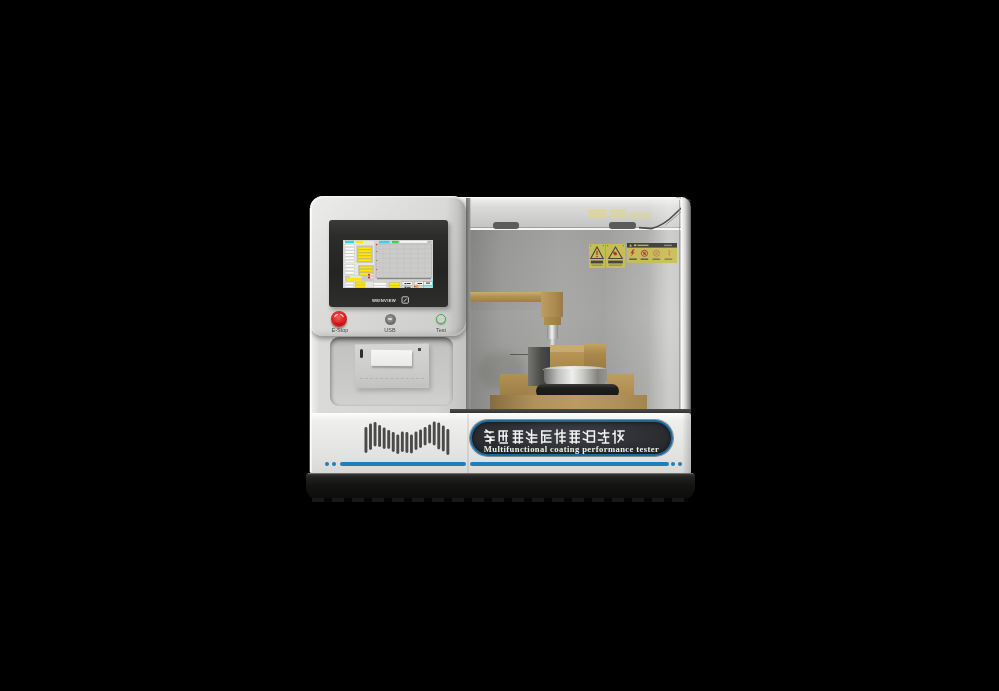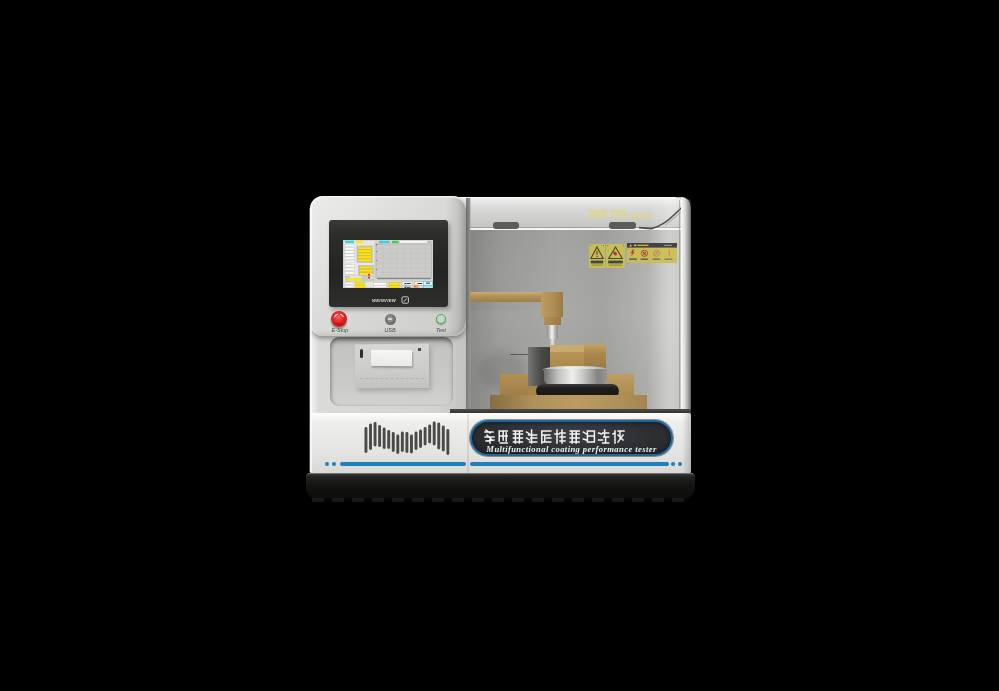--- a/index.html
+++ b/index.html
@@ -1,17 +1,17 @@
 <!DOCTYPE html>
 <html><head>
 <meta charset="utf-8">
 <style>
   html,body{margin:0;padding:0;background:#000;} *{-webkit-font-smoothing:antialiased;}
   #stage{position:relative;width:999px;height:691px;background:#000;overflow:hidden;
-         font-family:"Liberation Sans", sans-serif;font-style:italic;}
+         font-family:"Liberation Sans", sans-serif;}
   .abs{position:absolute;}
 </style>
 </head>
 <body>
 <div id="stage">
 
   <div class="abs" id="plinth" style="left:306px;top:473px;width:389px;height:27px;
        background:linear-gradient(#3e3e3c,#222220 14%,#141412 45%,#0b0b0a 100%);
        border-radius:3px 3px 13px 13px;"></div>
 

